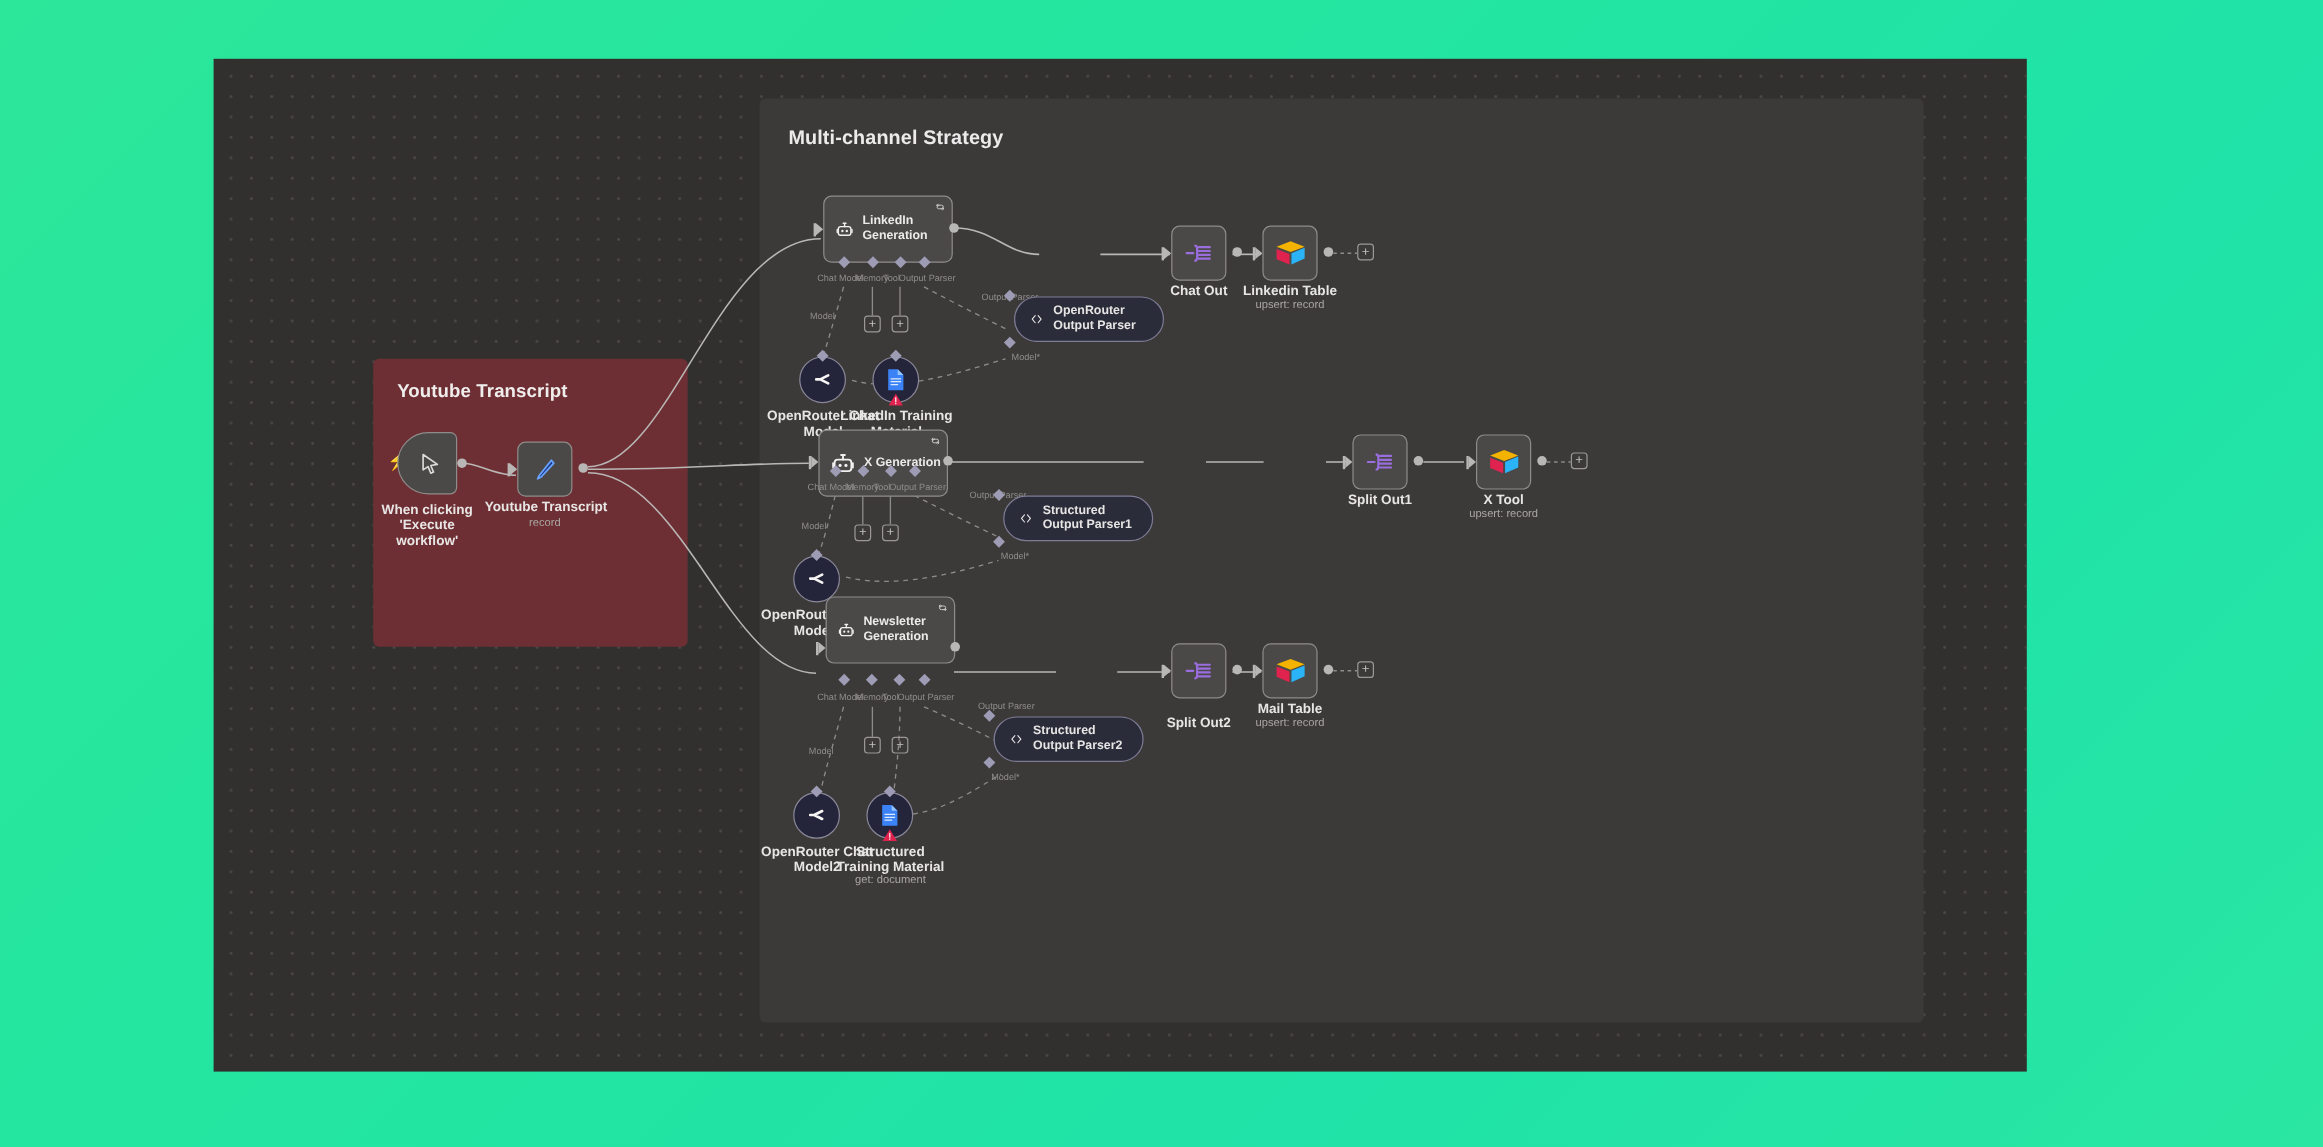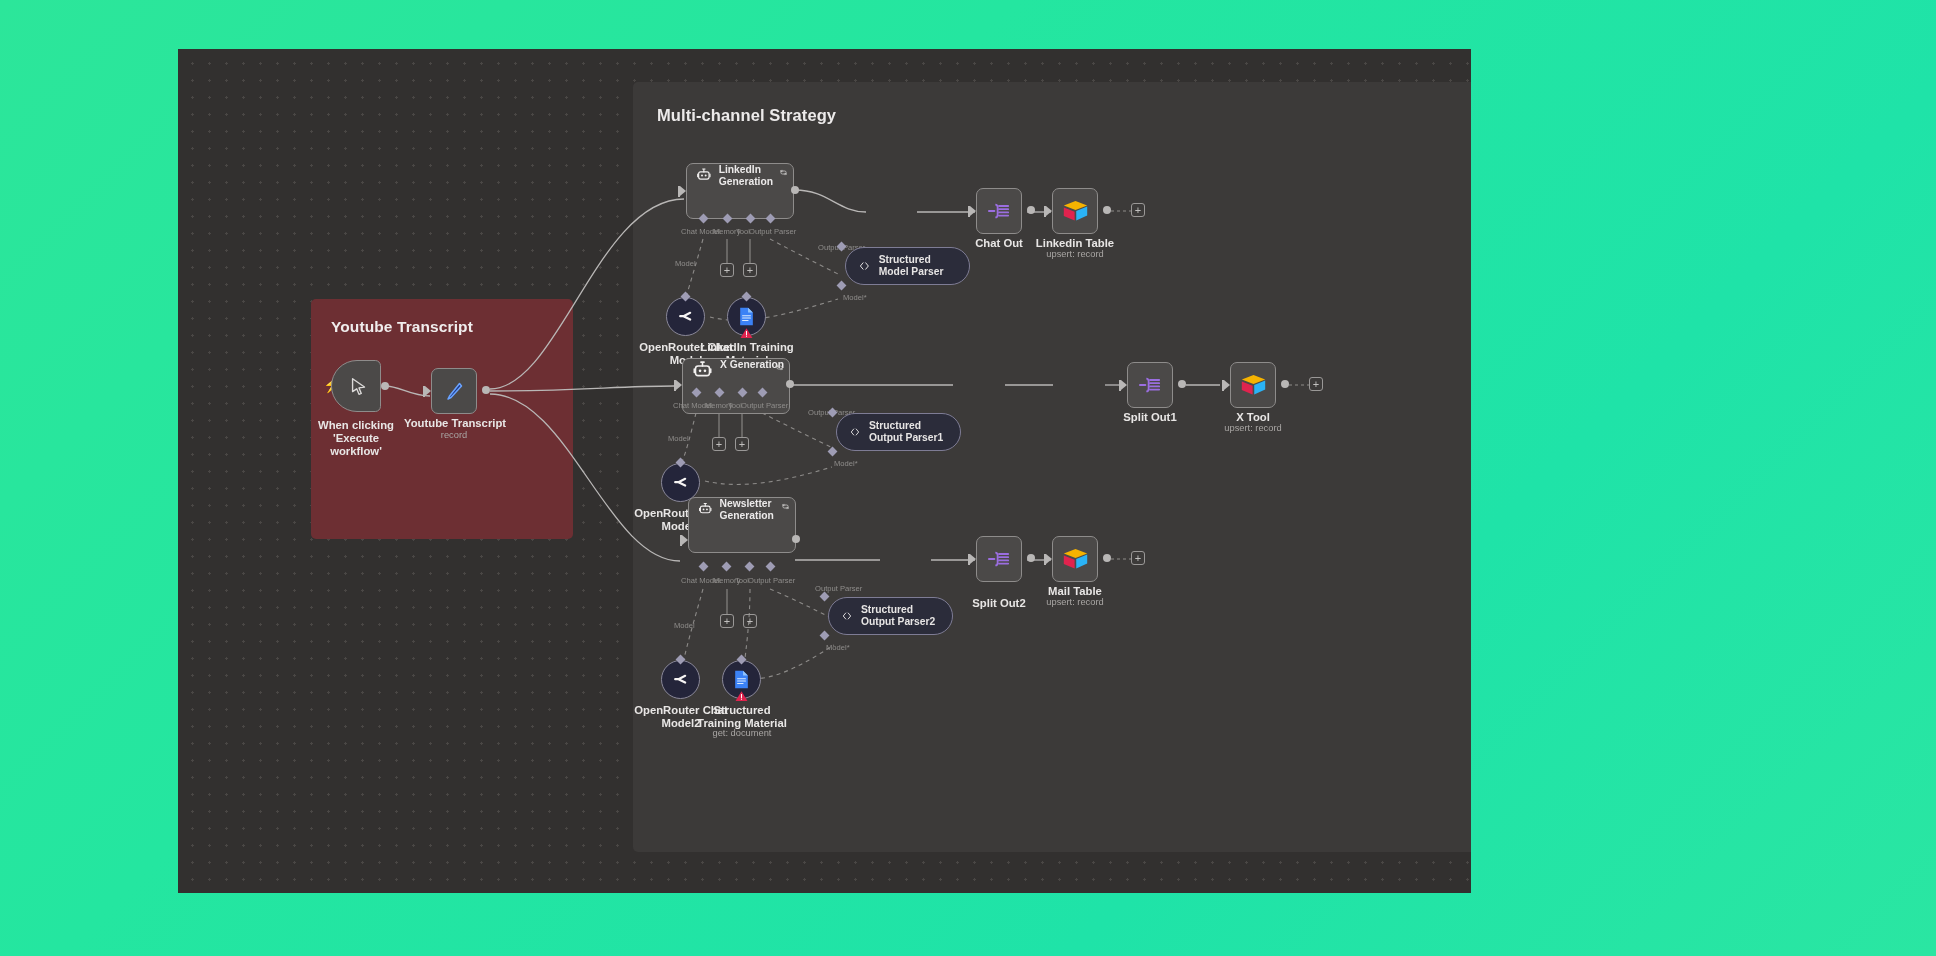--- a/index.html
+++ b/index.html
@@ -6,21 +6,21 @@
   html,body { width:1936px; height:956px; overflow:hidden; }
   body {
     font-family: "Liberation Sans", sans-serif;
     background: linear-gradient(135deg, #2ce69a 0%, #24e6a0 35%, #1fe3a8 70%, #2ae6a2 100%);
     position:relative;
   }
 
   
   #canvas {
     position:absolute;
-    left:178px; top:49px; width:1293px; height:844px;
+    left:178px; top:49px; width:1511px; height:844px;
     background-color:#32302f;
     background-image: radial-gradient(circle, #4a4745 1.1px, transparent 1.2px);
     background-size: 17px 17px;
     background-position: 6px 6px;
     overflow:hidden;
   }
 
   
   .sticky {
     position:absolute;
@@ -73,21 +73,21 @@
     white-space:nowrap;
   }
 
   
   .wide-node {
     position:absolute;
     width:108px; height:56px;
     background:#4b4948;
     border:1px solid #8e8c8b;
     border-radius:7px;
-    display:flex; align-items:flex-start; gap:7px;
+    display:flex; align-items:center; gap:7px;
     padding-left:9px;
   }
   .wide-node .wn-title {
     font-size:10.3px; line-height:11.6px; font-weight:600; color:#eceaea;
   }
   .retry-icon { position:absolute; right:5px; top:4px; width:9px; height:9px; color:#cfcdcc; }
 
   
   .sq-node {
     position:absolute;
@@ -290,21 +290,21 @@
         <line x1="0" y1="1" x2="20" y2="1" stroke="#8d8b89" stroke-width="1.2" stroke-dasharray="3 3"></line>
       </svg>
     <div class="plus-box" style="left:953px; top:154px;">+</div>
   </div>
 
   <div class="node">
     <div class="pill-node" style="left:667px; top:198px; width:125px;">
       <svg viewBox="0 0 24 24" width="20" height="20">
         <path d="M9.5 6 L4.5 12 L9.5 18 M14.5 6 L19.5 12 L14.5 18" fill="none" stroke="#eceaea" stroke-width="1.8" stroke-linecap="round" stroke-linejoin="round"></path>
       </svg>
-      <div class="pn-title">Structured Model Parser</div>
+      <div class="pn-title">OpenRouter Output Parser</div>
     </div>
     <div class="diamond" style="left:660px; top:194px;"></div>
     <div class="diamond" style="left:660px; top:233px;"></div>
     <div class="conn-label" style="left:665px; top:244px;">Model*</div>
   </div>
 
   <div class="node">
     <div class="circ-node" style="left:488px; top:248px;">
       <svg viewBox="0 0 24 24" width="20" height="20">
         <path d="M17 7 L9 11 L17 15 M9 11 h-4 M9 11 h-4" fill="none" stroke="#f7f5f4" stroke-width="2.6" stroke-linecap="round" stroke-linejoin="round"></path>

